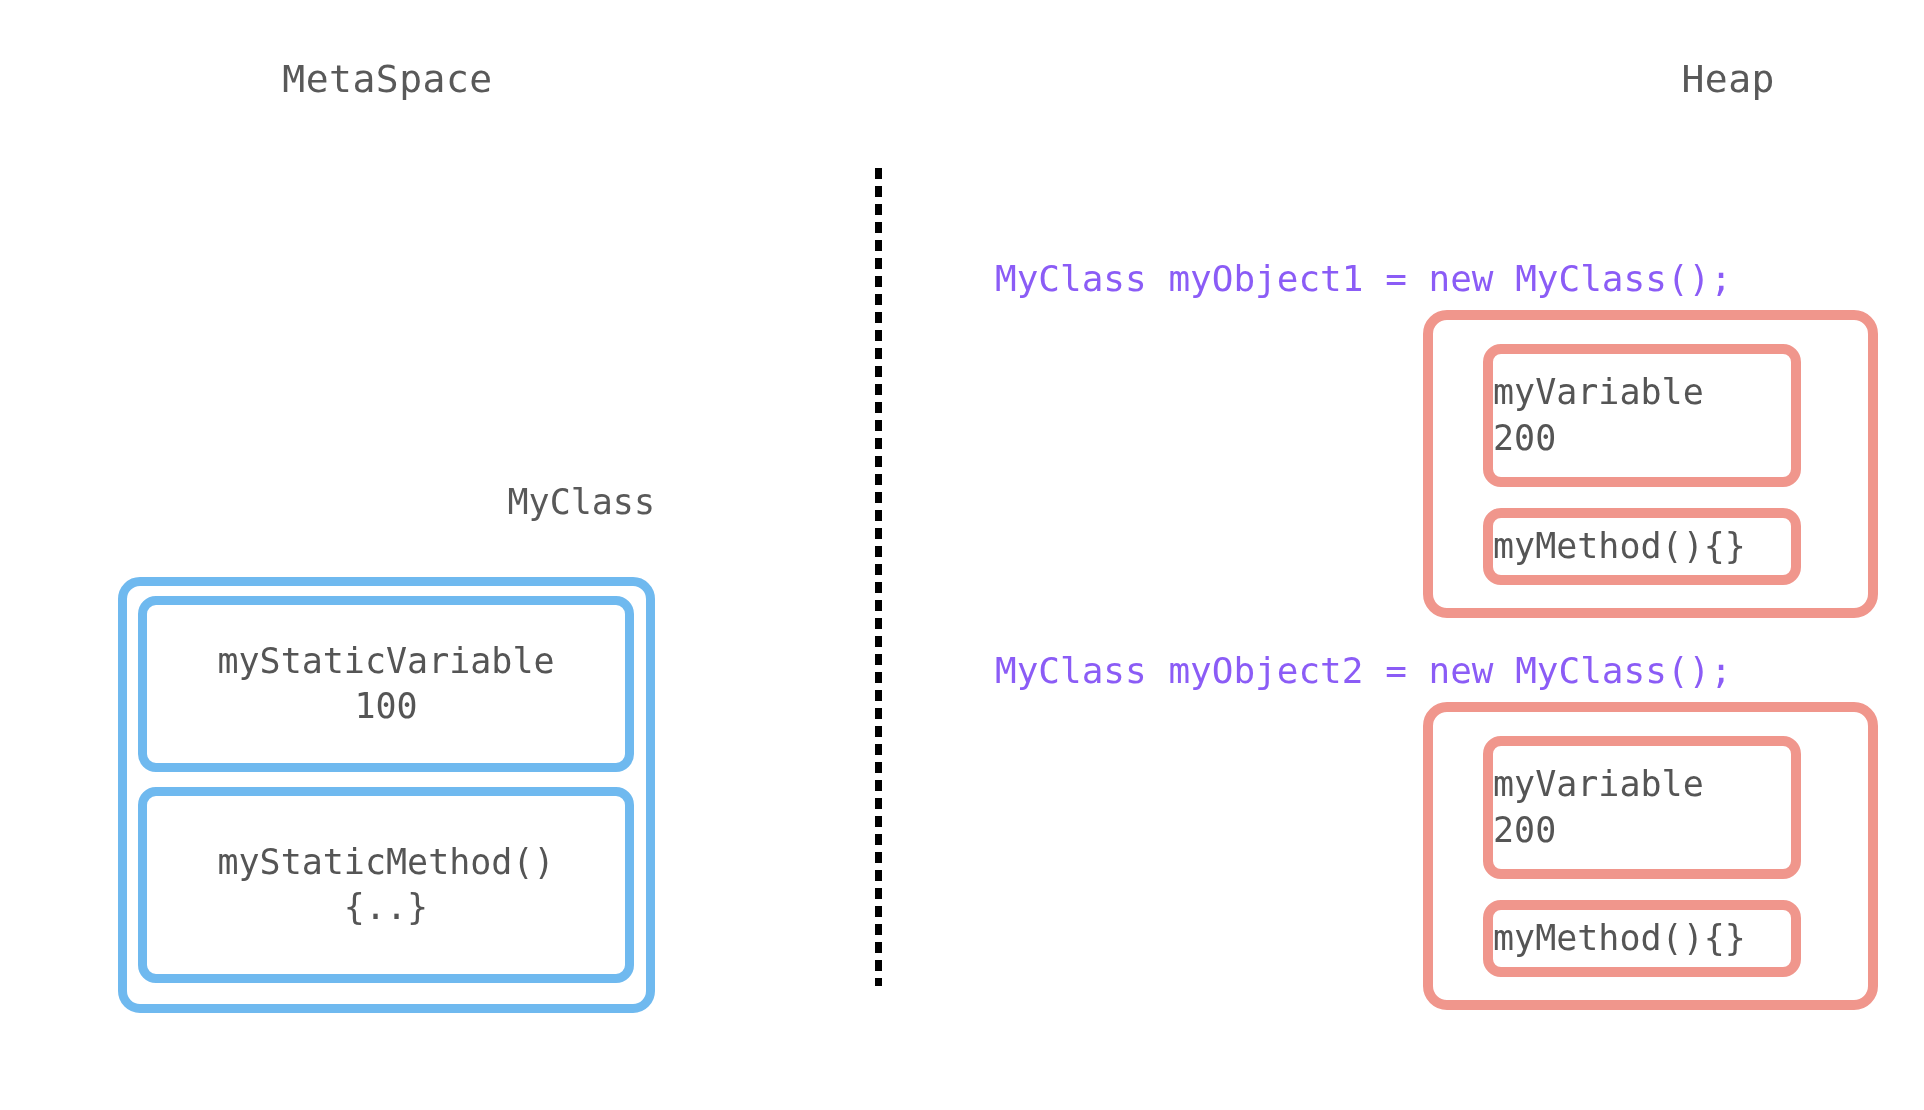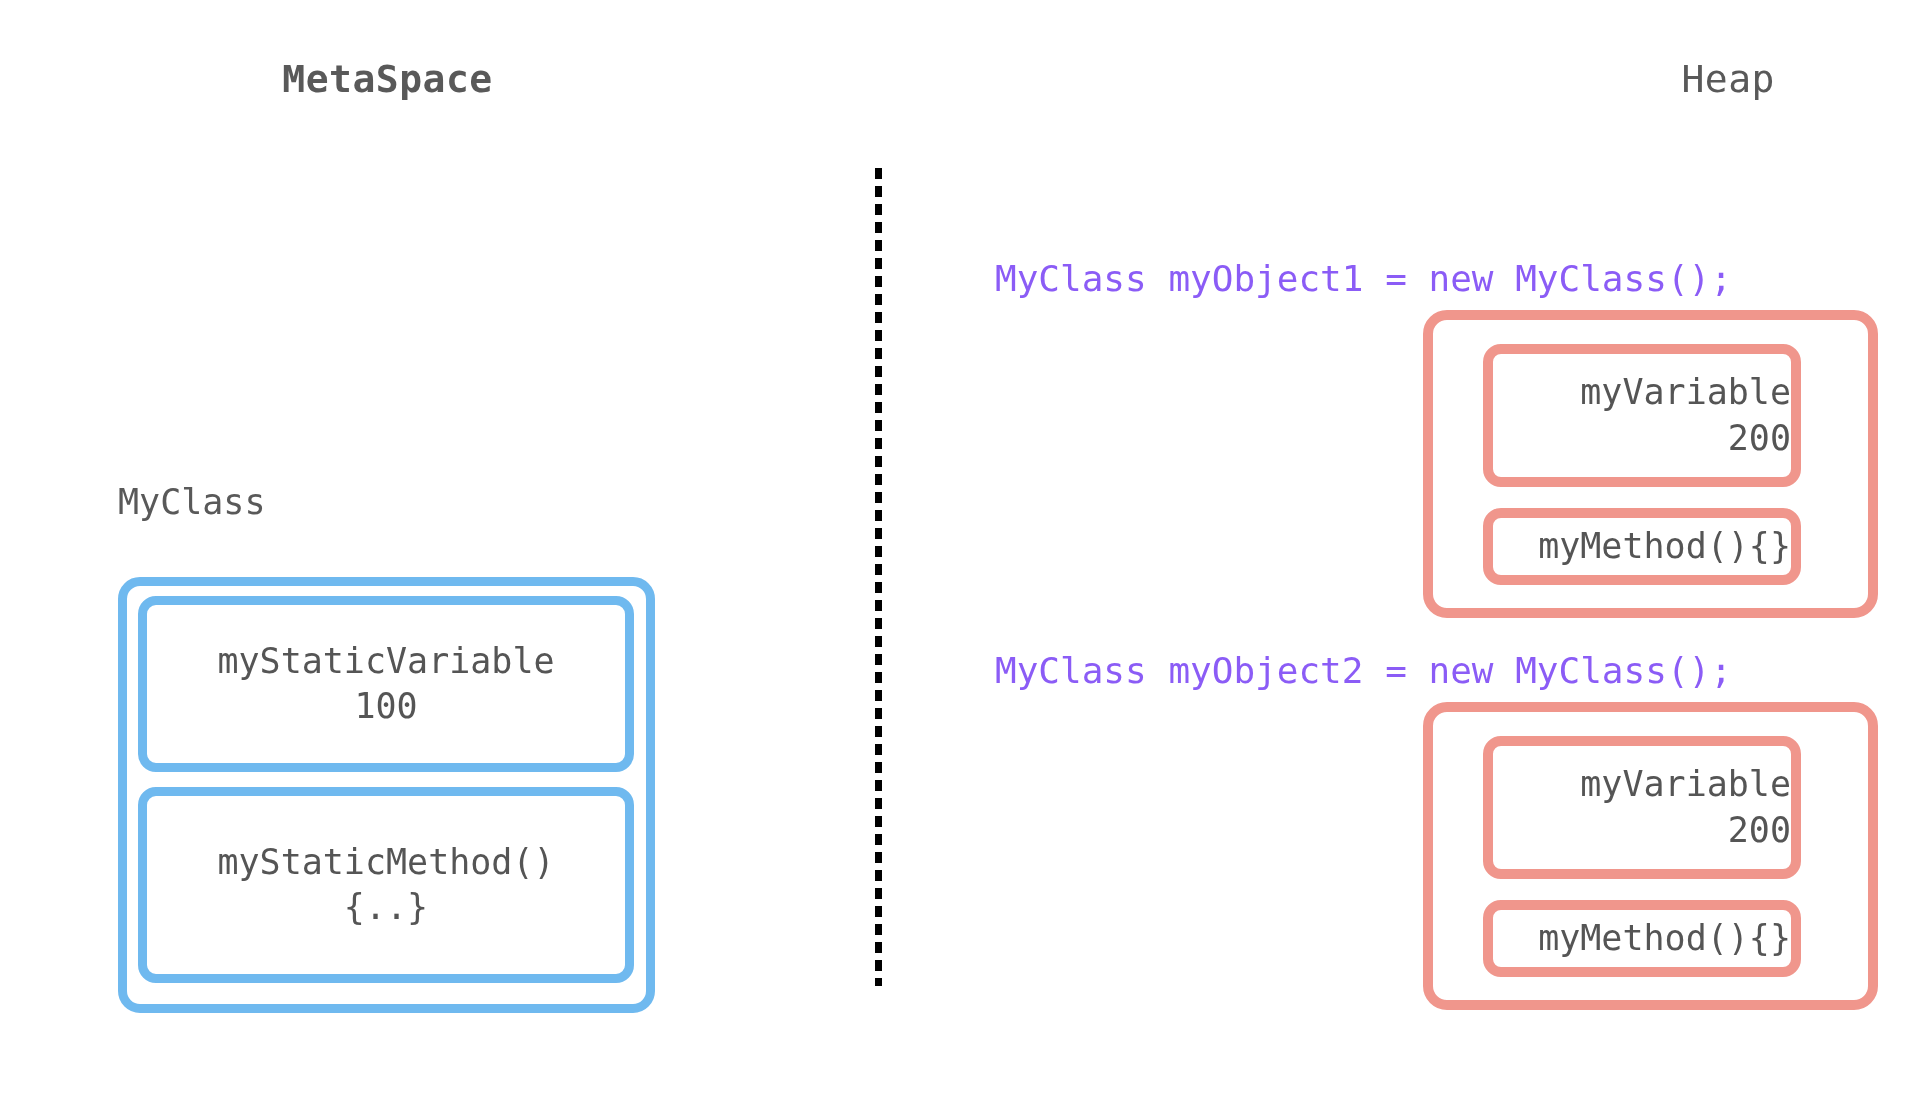--- a/index.html
+++ b/index.html
@@ -25,21 +25,20 @@
     font-size: 38px;
     color: #595959;
     letter-spacing: 0.5px;
     white-space: nowrap;
     text-align: center;
   }
   #metaspace-title {
     left: 0;
     top: 57px;
     width: 775px;
-    font-weight: bold;
   }
   #heap-title {
     left: 1035px;
     top: 57px;
     width: 740px;
     text-align: right;
   }
 
   
   #divider {
@@ -58,21 +57,21 @@
     background-size: 7px 18px;
     background-repeat: repeat-y;
   }
 
   
   #metaspace-class-label {
     position: absolute;
     left: 118px;
     top: 482px;
     width: 537px;
-    text-align: left;
+    text-align: right;
     font-family: "DejaVu Sans Mono", monospace;
     font-size: 35px;
     color: #595959;
     white-space: nowrap;
   }
   #metaspace-box {
     position: absolute;
     left: 118px;
     top: 543px;
     width: 537px;
@@ -143,21 +142,21 @@
     height: 308px;
   }
   .obj-member {
     position: absolute;
     box-sizing: border-box;
     border: 10px solid #F0968C;
     border-radius: 18px;
     background: #ffffff;
     display: flex;
     flex-direction: column;
-    align-items: flex-end;
+    align-items: flex-start;
     justify-content: center;
     font-family: "DejaVu Sans Mono", monospace;
     font-size: 35px;
     color: #555555;
     line-height: 1.3;
     white-space: nowrap;
   }
   .obj-field {
     left: 50px;
     top: 24px;

